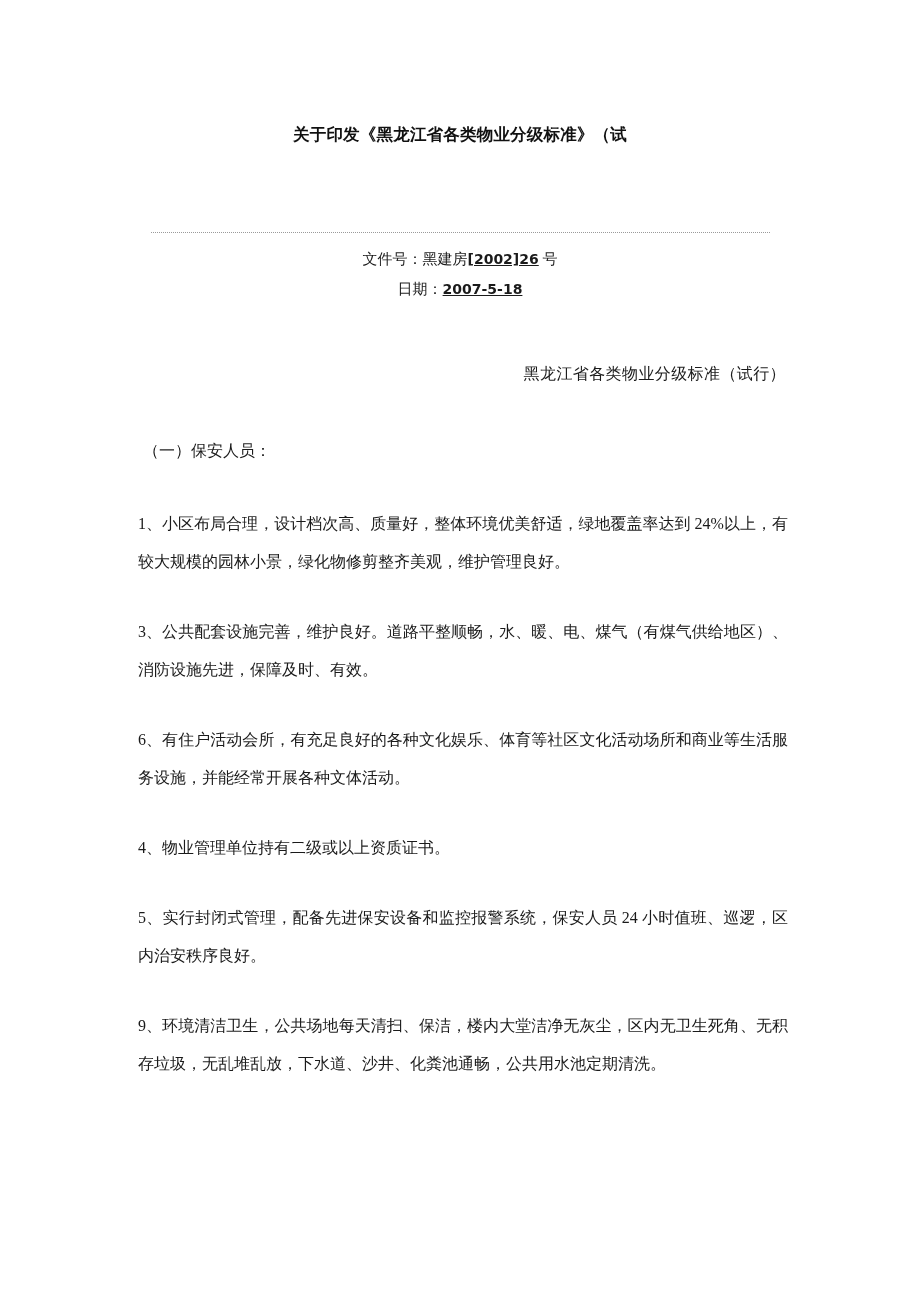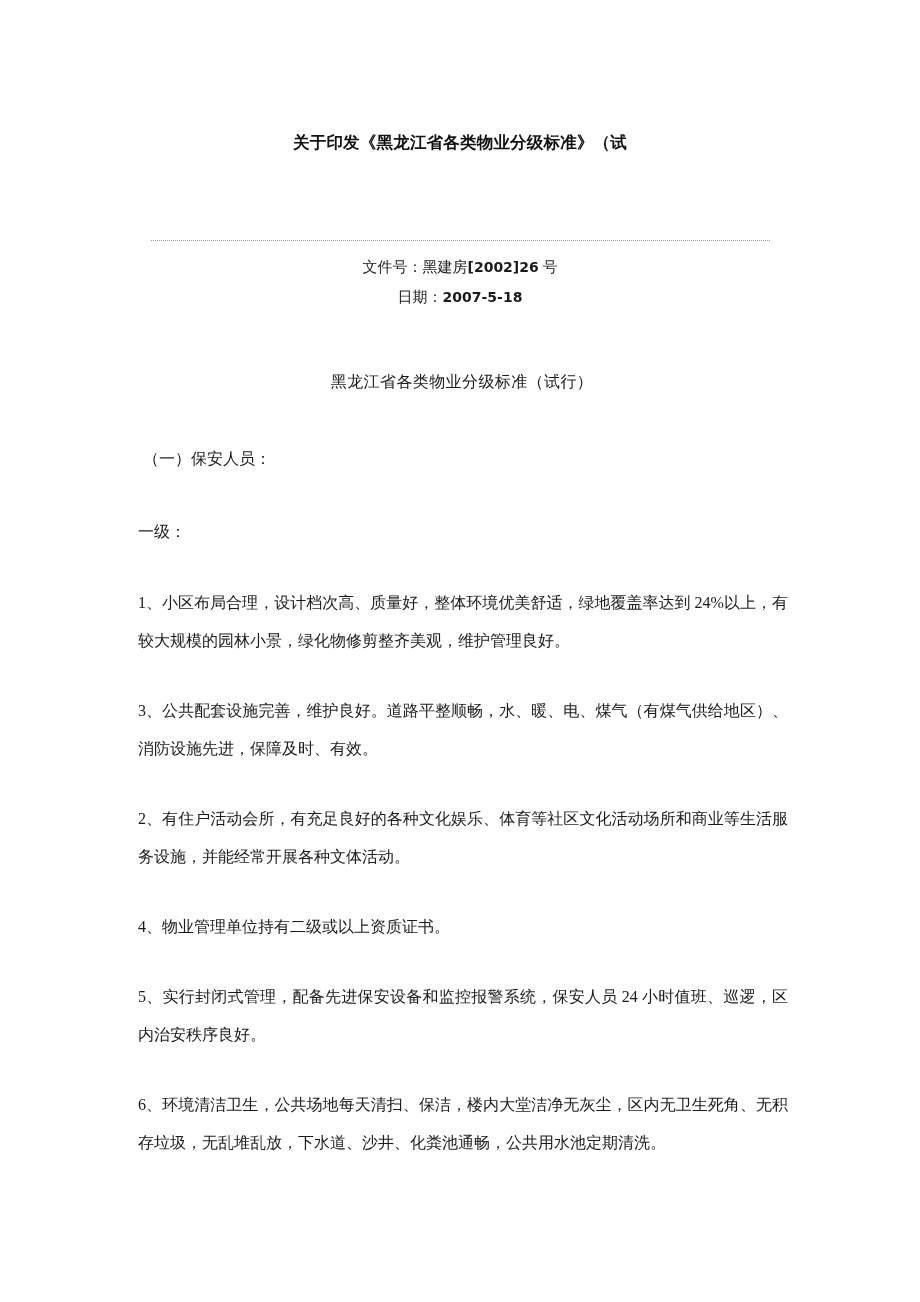--- a/index.html
+++ b/index.html
@@ -5,21 +5,21 @@
   html, body {
     margin: 0;
     padding: 0;
     background: #ffffff;
   }
   .page {
     position: relative;
     width: 920px;
     height: 1151px;
     background: #ffffff;
-    margin: 16px auto;
+    margin: 8px auto;
     overflow: hidden;
     font-family: "Liberation Serif", "DejaVu Serif", serif;
     color: #1a1a1a;
   }
 
   
   .doc-title {
     position: absolute;
     left: 170px;
     top: 112px;
@@ -53,29 +53,30 @@
     text-align: center;
     font-size: 15px;
     line-height: 30px;
     color: #1a1a1a;
   }
   .meta-line { display: block; white-space: nowrap; }
   .meta-line .mono-num {
     font-family: "DejaVu Sans", "Liberation Sans", sans-serif;
     font-weight: bold;
     font-size: 14px;
+    text-decoration: underline;
   }
 
   
   .section-heading {
     position: absolute;
     left: 138px;
     top: 352px;
     width: 648px;
-    text-align: center;
+    text-align: right;
     font-size: 16px;
     line-height: 28px;
     color: #1a1a1a;
     letter-spacing: 0.4px;
   }
 
   
   .body-text {
     position: absolute;
     left: 138px;
@@ -110,22 +111,21 @@
 
   <div class="meta">
     <span class="meta-line"><span>文件号：黑建房</span><span class="mono-num">[2002]26</span>&nbsp;<span>号</span></span>
     <span class="meta-line"><span>日期：</span><span class="mono-num">2007-5-18</span></span>
   </div>
 
   <div class="section-heading">黑龙江省各类物业分级标准（试行）</div>
 
   <div class="body-text">
       <p class="para heading-lvl2">（一）保安人员：</p>
-      <p class="para heading-lvl3">一级：</p>
       <p class="para numbered">1、小区布局合理，设计档次高、质量好，整体环境优美舒适，绿地覆盖率达到 24%以上，有较大规模的园林小景，绿化物修剪整齐美观，维护管理良好。</p>
       <p class="para numbered">3、公共配套设施完善，维护良好。道路平整顺畅，水、暖、电、煤气（有煤气供给地区）、消防设施先进，保障及时、有效。</p>
-      <p class="para numbered">2、有住户活动会所，有充足良好的各种文化娱乐、体育等社区文化活动场所和商业等生活服务设施，并能经常开展各种文体活动。</p>
+      <p class="para numbered">6、有住户活动会所，有充足良好的各种文化娱乐、体育等社区文化活动场所和商业等生活服务设施，并能经常开展各种文体活动。</p>
       <p class="para numbered">4、物业管理单位持有二级或以上资质证书。</p>
       <p class="para numbered">5、实行封闭式管理，配备先进保安设备和监控报警系统，保安人员 24 小时值班、巡逻，区内治安秩序良好。</p>
-      <p class="para numbered">6、环境清洁卫生，公共场地每天清扫、保洁，楼内大堂洁净无灰尘，区内无卫生死角、无积存垃圾，无乱堆乱放，下水道、沙井、化粪池通畅，公共用水池定期清洗。</p>
+      <p class="para numbered">9、环境清洁卫生，公共场地每天清扫、保洁，楼内大堂洁净无灰尘，区内无卫生死角、无积存垃圾，无乱堆乱放，下水道、沙井、化粪池通畅，公共用水池定期清洗。</p>
     </div>
 
 </div>
 
 </body></html>

